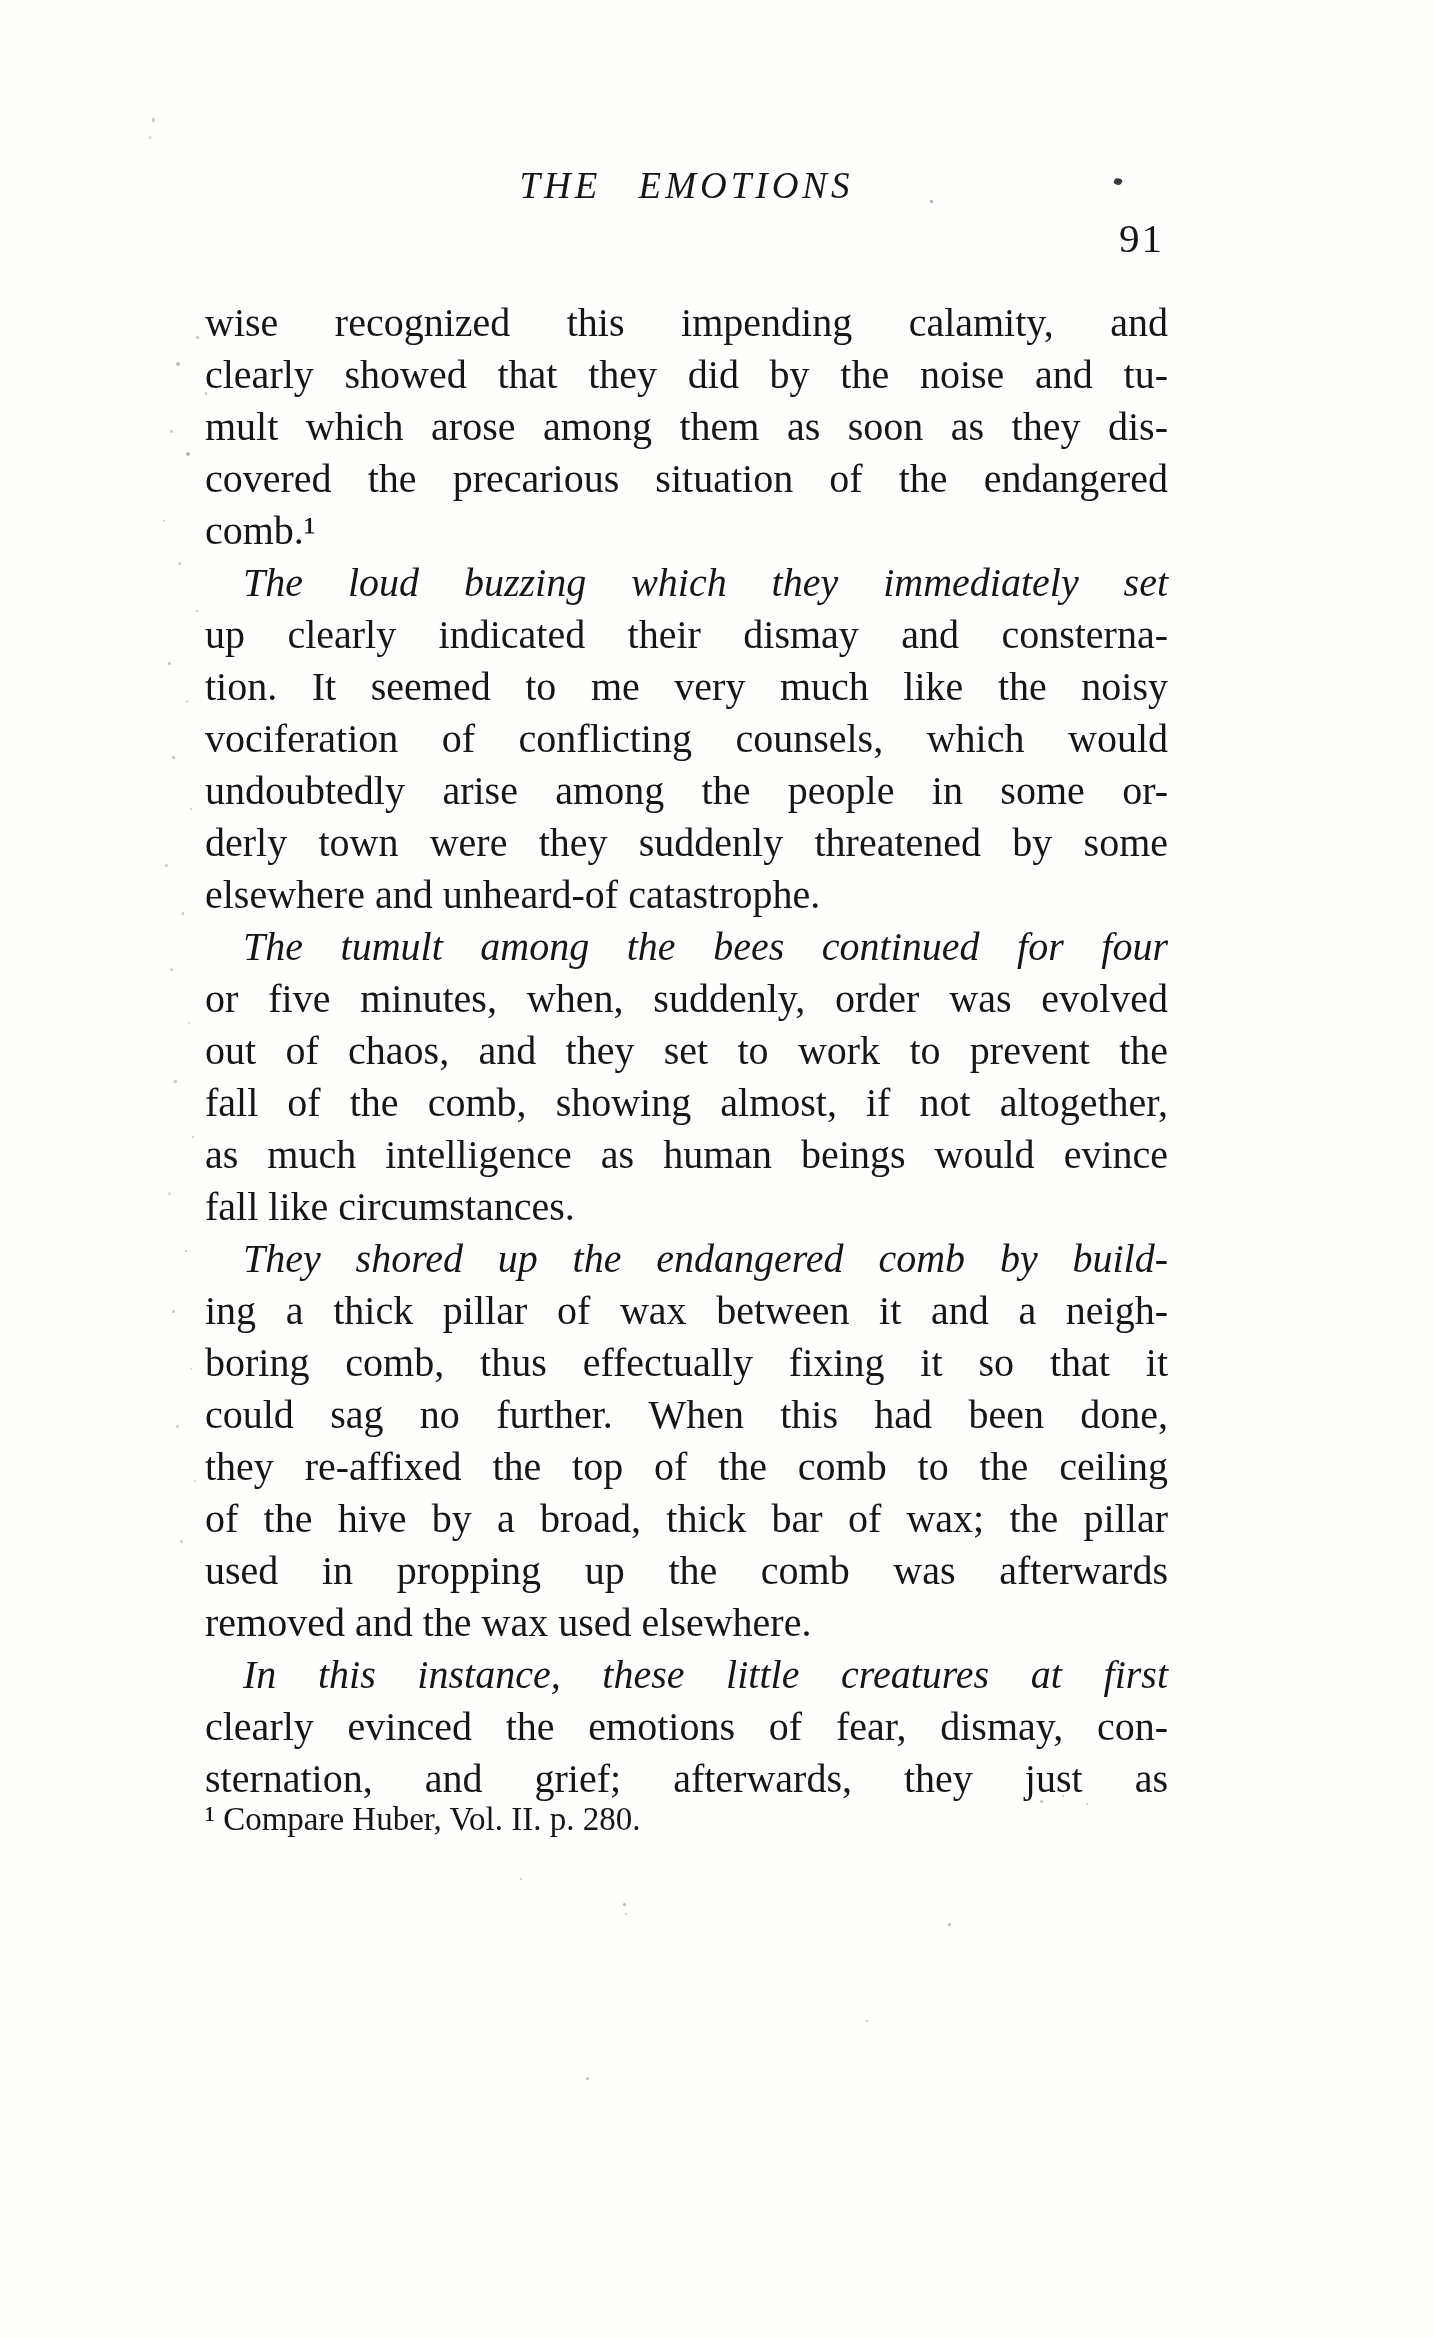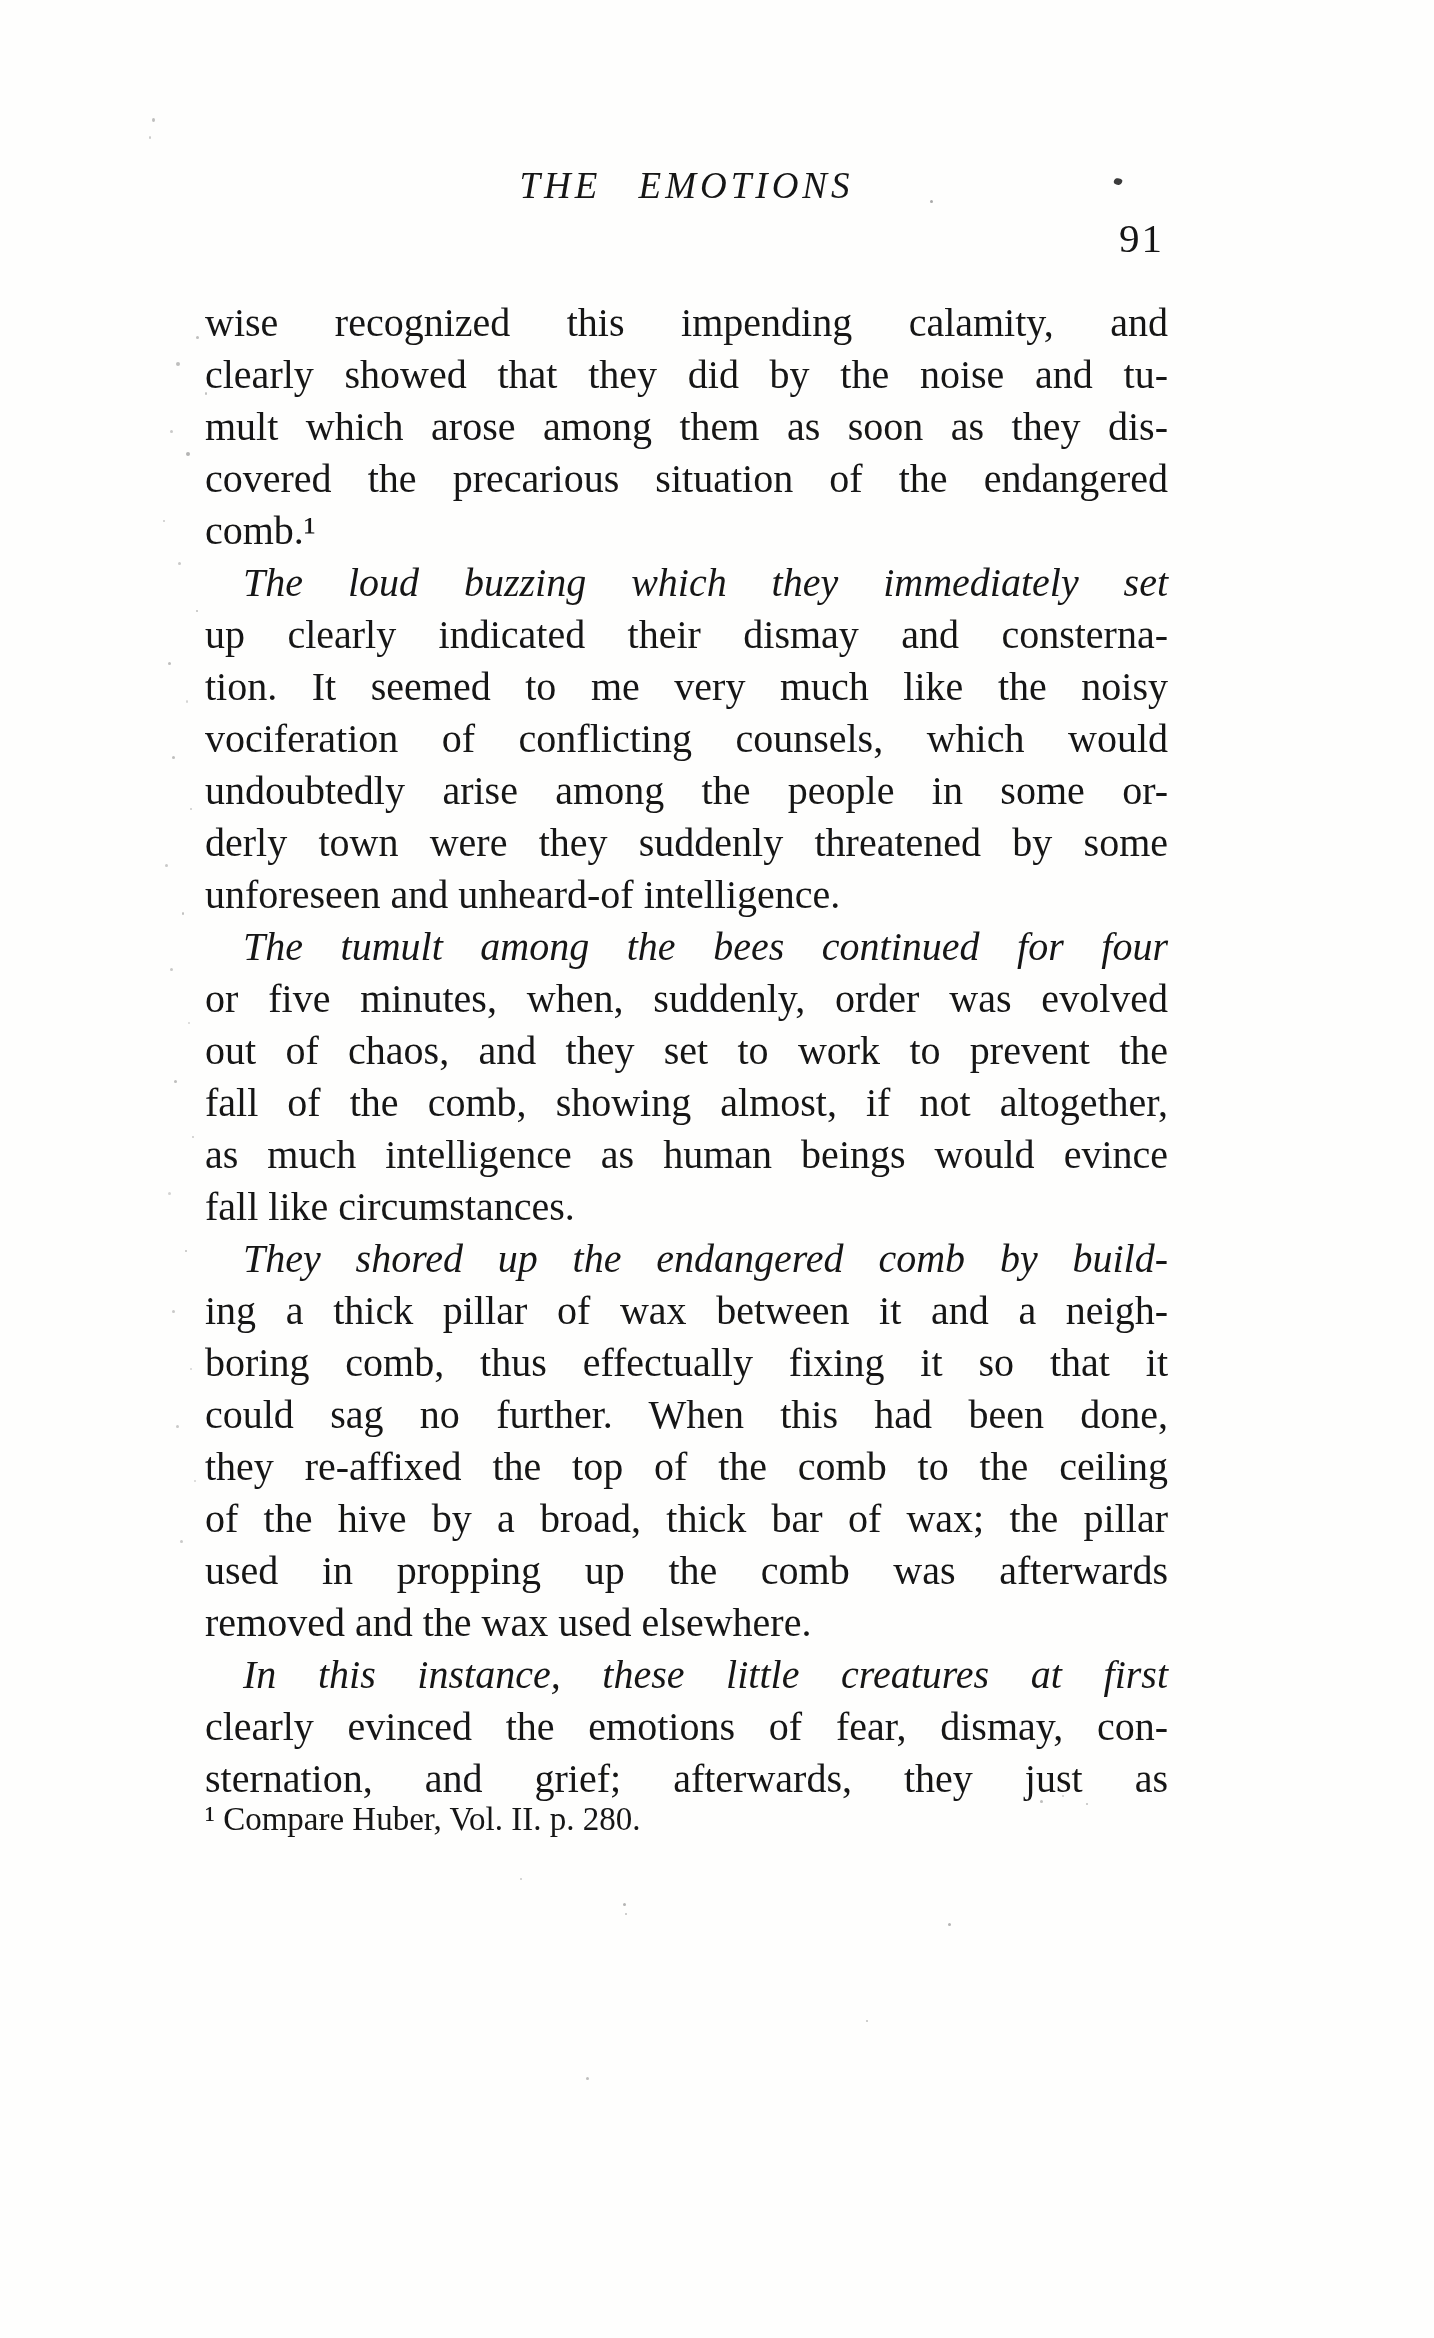--- a/index.html
+++ b/index.html
@@ -95,21 +95,21 @@
     <div class="line">mult which arose among them as soon as they dis-</div>
     <div class="line">covered the precarious situation of the endangered</div>
     <div class="line end">comb.¹</div>
 
     <div class="line ind">The loud buzzing which they immediately set</div>
     <div class="line">up clearly indicated their dismay and consterna-</div>
     <div class="line">tion. It seemed to me very much like the noisy</div>
     <div class="line">vociferation of conflicting counsels, which would</div>
     <div class="line">undoubtedly arise among the people in some or-</div>
     <div class="line">derly town were they suddenly threatened by some</div>
-    <div class="line end">unforeseen and unheard-of intelligence.</div>
+    <div class="line end">elsewhere and unheard-of catastrophe.</div>
 
     <div class="line ind">The tumult among the bees continued for four</div>
     <div class="line">or five minutes, when, suddenly, order was evolved</div>
     <div class="line">out of chaos, and they set to work to prevent the</div>
     <div class="line">fall of the comb, showing almost, if not altogether,</div>
     <div class="line">as much intelligence as human beings would evince</div>
     <div class="line end">fall like circumstances.</div>
 
     <div class="line ind">They shored up the endangered comb by build-</div>
     <div class="line">ing a thick pillar of wax between it and a neigh-</div>

